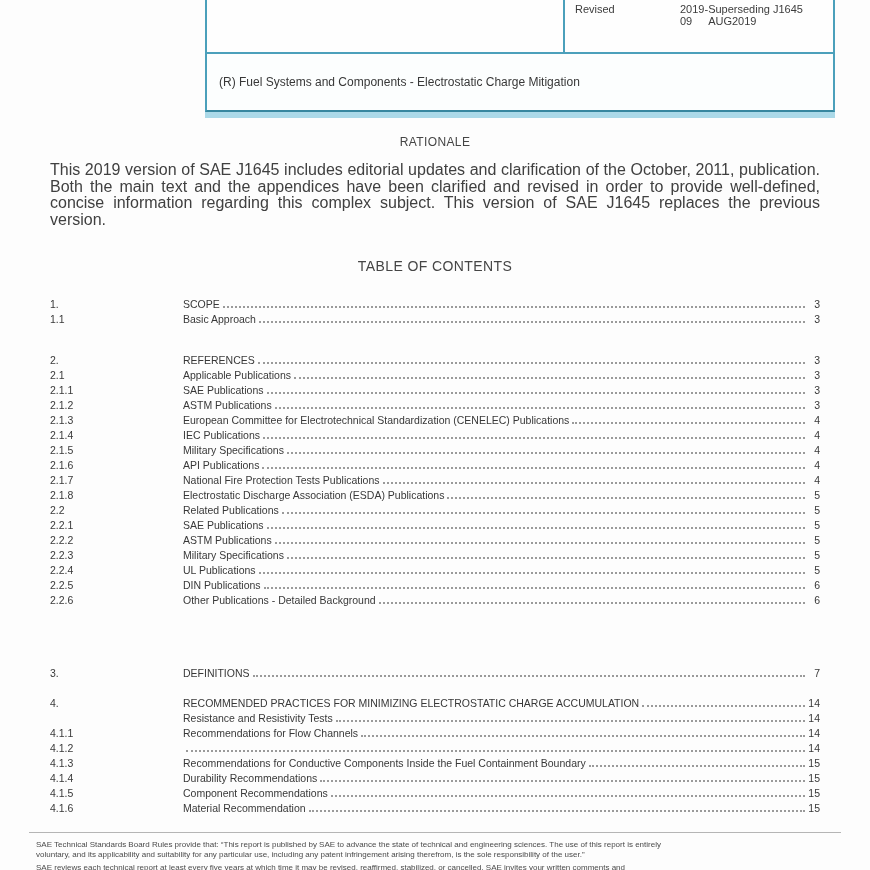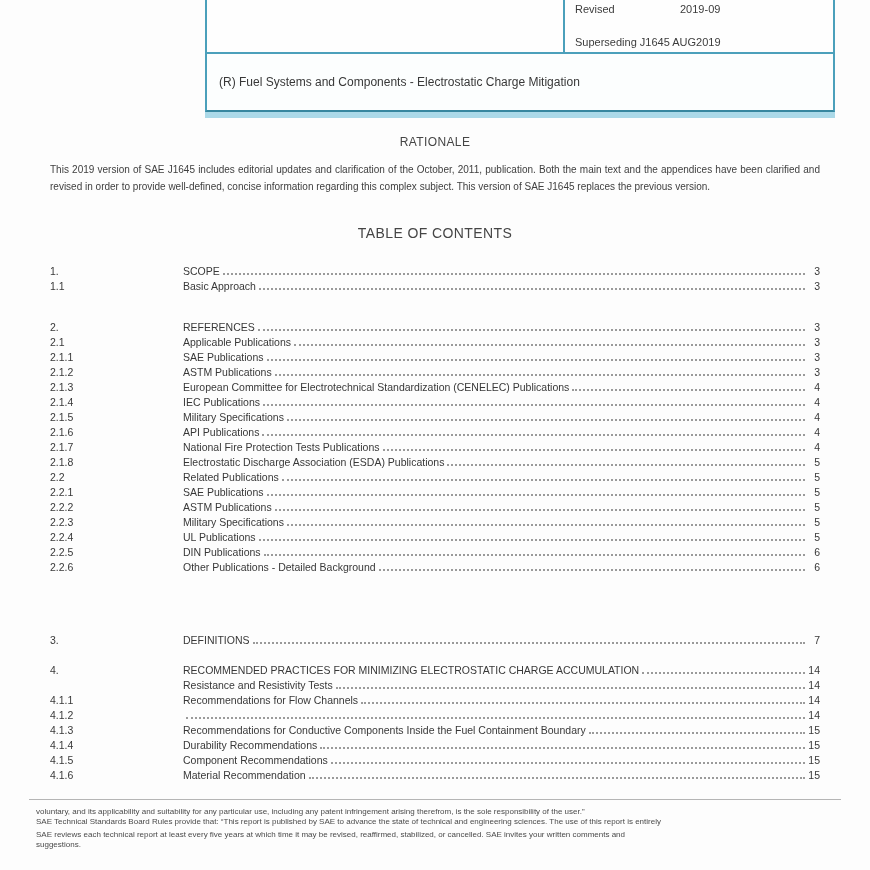--- a/index.html
+++ b/index.html
@@ -21,41 +21,41 @@
     display:flex; height:54px;
     border-left:2px solid var(--teal);
     border-right:2px solid var(--teal);
     border-bottom:2px solid var(--teal);
     background:#FEFEFE;
   }
   .cell-left{width:356px; flex:none;}
   .cell-meta{
     flex:1; border-left:2px solid var(--teal);
     padding:3px 8px 4px 10px;
-    display:flex; flex-direction:column; justify-content:space-between;
+    display:flex; flex-direction:row; justify-content:space-between;
     font-size:11px; color:var(--ink);
   }
   .meta-line1{display:flex;}
   .meta-label{width:105px; flex:none;}
   .row-title{
     height:58px;
     border-left:2px solid var(--teal);
     border-right:2px solid var(--teal);
     border-bottom:2px solid var(--teal-dark);
     display:flex; align-items:center; justify-content:flex-start;
     font-size:12px; color:#383838; background:#FCFEFE;
     text-align:center; padding:0 12px;
   }
   .accent-band{height:6px; width:630px; background:var(--band-blue);}
 
   
   .rationale-head{margin-top:17px; text-align:center; font-size:12px; color:#454545; letter-spacing:.4px;}
   .rationale-body{
     width:770px; margin:13px auto 0;
-    font-size:10px; line-height:16.5px; text-align:justify; color:#404040;
+    font-size:16px; line-height:16.5px; text-align:justify; color:#404040;
   }
 
   
   .toc-head{margin-top:30px; text-align:center; font-size:14px; color:#454545; letter-spacing:.4px;}
   .toc-list{width:770px; margin:23px auto 0;}
   .toc-row{display:flex; height:15px; line-height:15px; font-size:10.5px; color:#383838;}
   .toc-row.gap-sm{margin-top:26px;}
   .toc-row.gap-md{margin-top:15px;}
   .toc-row.gap-lg{margin-top:58px;}
   .toc-num{width:133px; flex:none;}
@@ -261,22 +261,22 @@
     <span class="toc-num">4.1.6</span>
     <span class="toc-title">Material Recommendation</span>
     <span class="toc-leader"></span>
     <span class="toc-page">15</span>
   </div>
     </div>
 
   <div class="footer-rule"></div>
   <div class="footer">
     <div class="fnote">
+        <div class="fline">SAE Technical Standards Board Rules provide that: “This report is published by SAE to advance the state of technical and engineering sciences. The use of this report is entirely</div>
         <div class="fline">voluntary, and its applicability and suitability for any particular use, including any patent infringement arising therefrom, is the sole responsibility of the user.”</div>
-        <div class="fline">SAE Technical Standards Board Rules provide that: “This report is published by SAE to advance the state of technical and engineering sciences. The use of this report is entirely</div>
       </div>
     <div class="fnote">
         <div class="fline">SAE reviews each technical report at least every five years at which time it may be revised, reaffirmed, stabilized, or cancelled. SAE invites your written comments and</div>
         <div class="fline">suggestions.</div>
       </div>
   </div>
 
 </div>
 
 </body></html>

